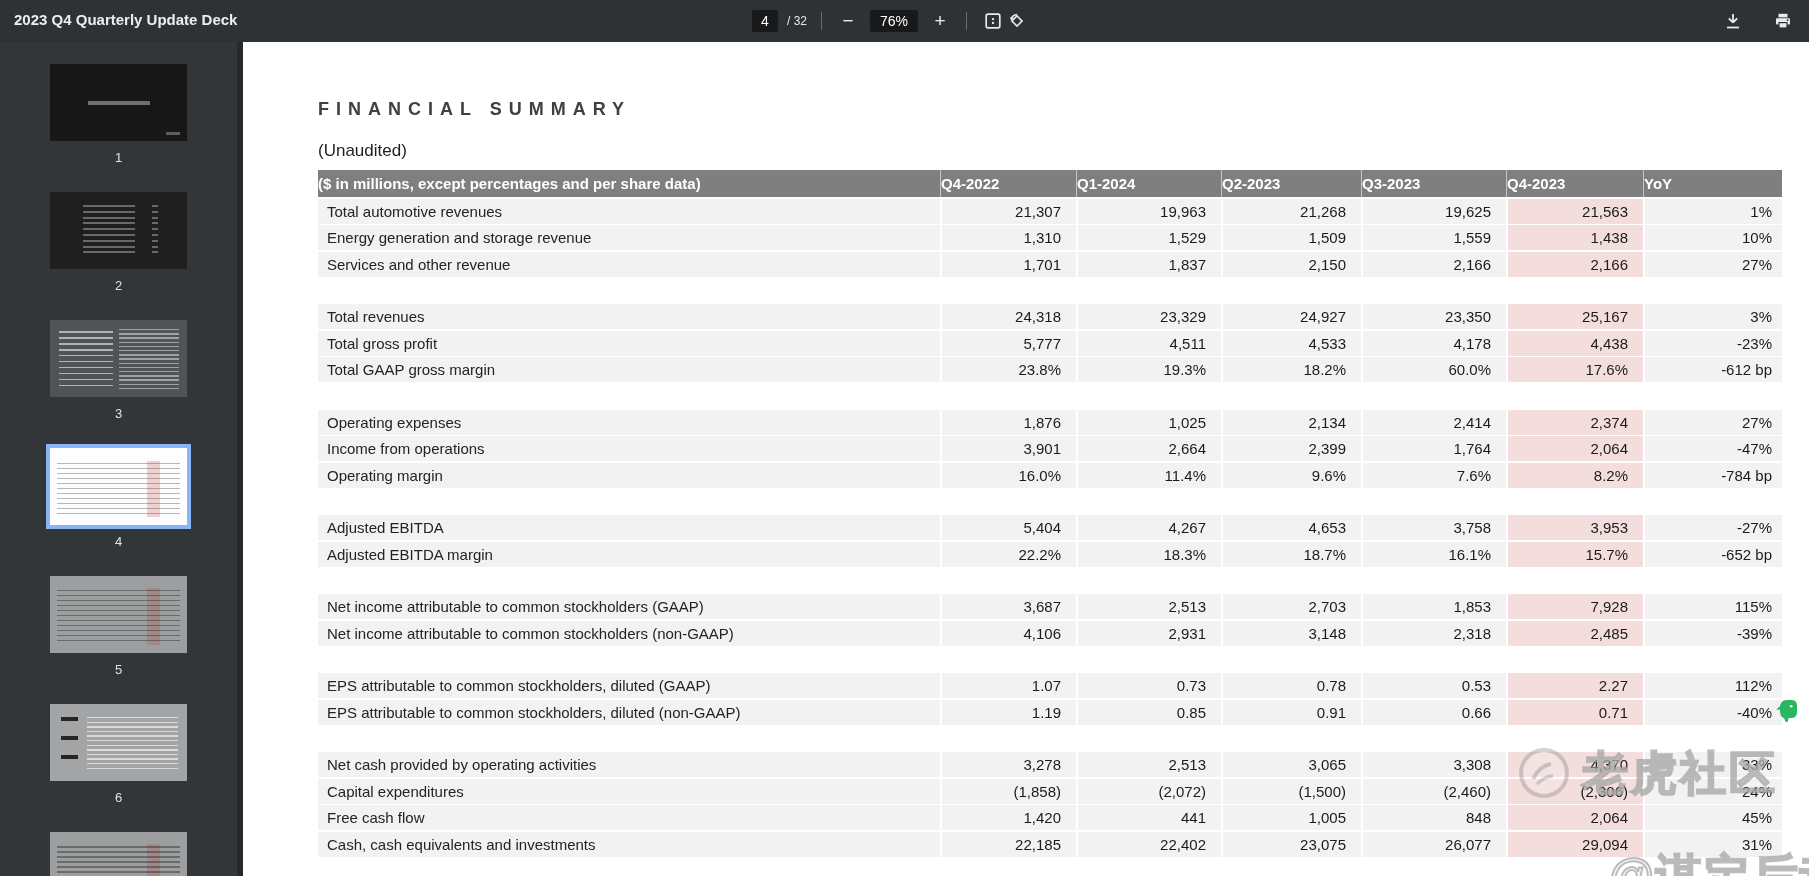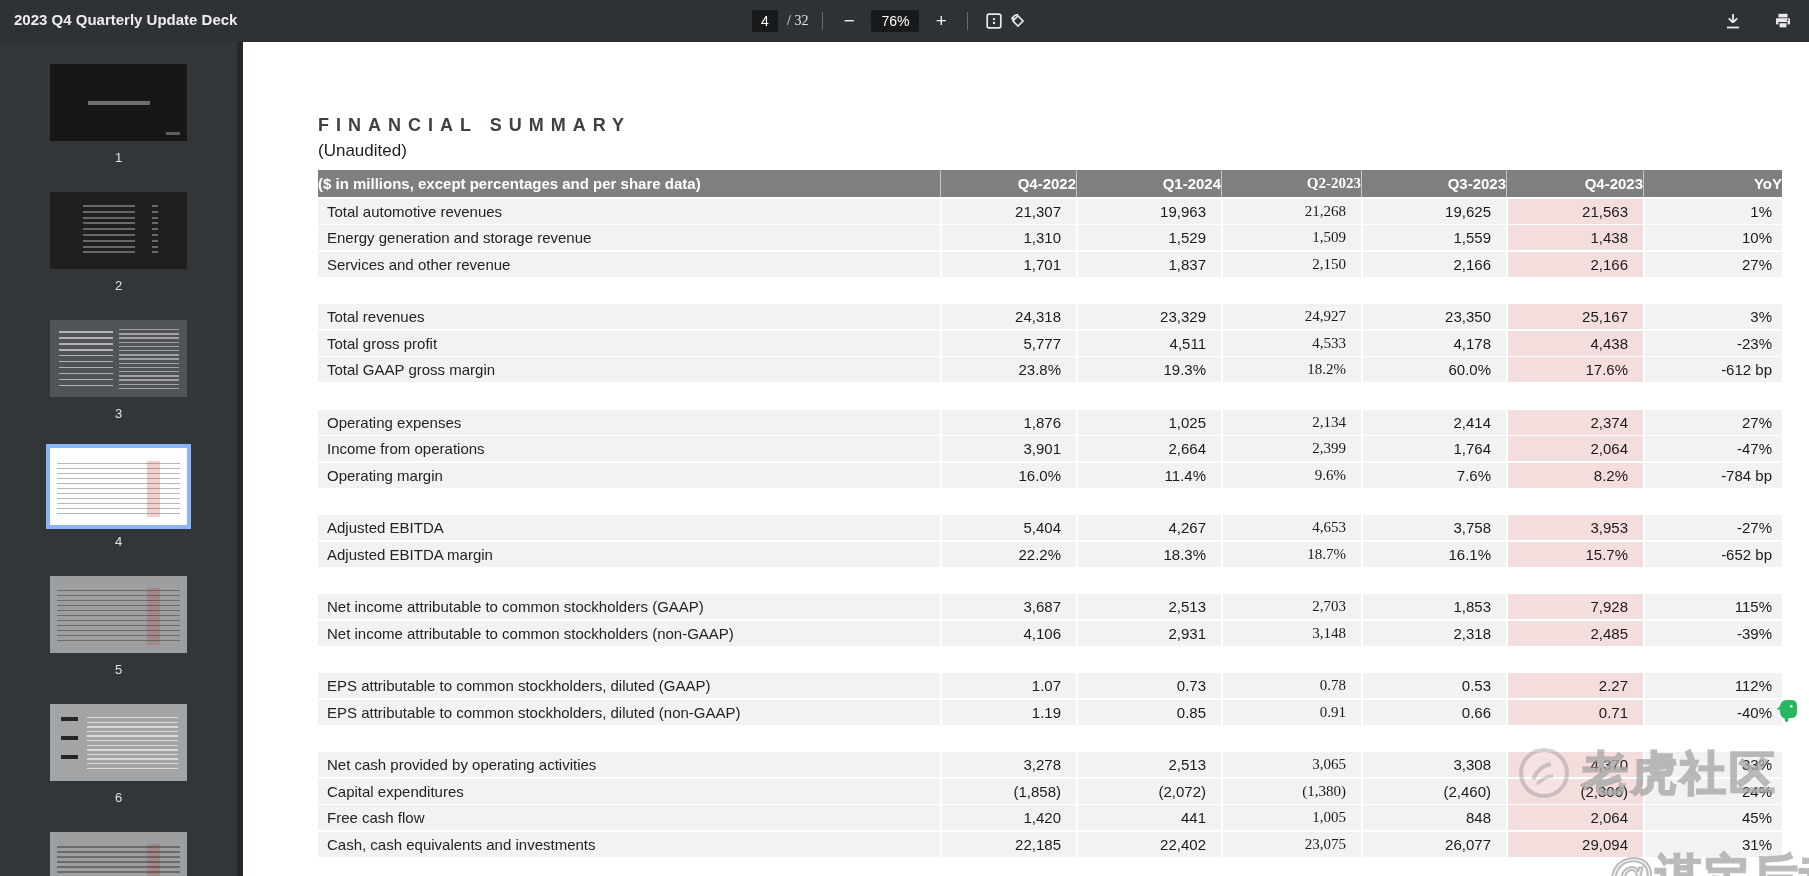--- a/index.html
+++ b/index.html
@@ -8,21 +8,21 @@
   .app { position:relative; width:1809px; height:876px; overflow:hidden; background:#404040; }
 
   
   .toolbar { position:absolute; left:0; top:0; width:100%; height:42px; background:#2f3235; z-index:30; }
   .tb-title { position:absolute; left:14px; top:11px; font-size:15px; font-weight:700; color:#eceef0; white-space:nowrap; }
   .tb-center { position:absolute; left:752px; top:0; height:42px; display:flex; align-items:center; }
   .tb-right { position:absolute; right:14px; top:0; height:42px; display:flex; align-items:center; gap:26px; }
   .tb-box { background:#17191a; color:#fff; border-radius:2px; text-align:center; font-size:14px; }
   .pagenum-box { width:26px; height:22px; line-height:22px; }
   .zoom-box { width:48px; height:22px; line-height:22px; margin:16px 10px; }
-  .tb-text { color:#e4e6e8; font-size:14px; margin-left:9px; white-space:nowrap;font-family:Liberation Serif, serif; }
+  .tb-text { color:#e4e6e8; font-size:12px; margin-left:9px; white-space:nowrap; }
   .tb-sep { width:1px; height:18px; background:rgba(255,255,255,.28); margin:0 14px; }
   .tb-btn { display:flex; align-items:center; justify-content:center; width:24px; height:24px; cursor:pointer; color:#e8eaed; }
   .tb-btn svg { display:block; }
   .glyph-btn { font-size:19px; color:#e8eaed; line-height:22px; }
 
   
   .sidebar { position:absolute; left:0; top:42px; width:237px; bottom:0; background:#333639; overflow:hidden; z-index:20; }
   .side-divider { position:absolute; left:237px; top:42px; width:6px; bottom:0; background:#26282a; z-index:21; }
   .thumb-list { padding-top:22px; }
   .thumb-item { margin-bottom:26px; cursor:pointer; }
@@ -57,36 +57,36 @@
   .v-gray-table::before { content:""; position:absolute; right:27px; top:12px; width:13px; bottom:8px; background:rgba(170,110,108,.45); }
 
   .v-gray-doc { background:#a3a4a5; }
   .v-gray-doc::before { content:""; position:absolute; left:11px; top:13px; width:17px; height:52px;
     background:repeating-linear-gradient(to bottom, rgba(15,15,15,.85) 0 4px, transparent 4px 19px); }
   .v-gray-doc::after { content:""; position:absolute; left:37px; right:9px; top:13px; height:55px;
     background:repeating-linear-gradient(to bottom, rgba(255,255,255,.6) 0 1.5px, transparent 1.5px 4.6px); }
 
   
   .main { position:absolute; left:243px; top:42px; right:0; bottom:0; background:#fff; overflow:hidden; z-index:10; }
-  .doc-heading { position:absolute; left:75px; top:73px; font-size:18px; font-weight:700; color:#3e4044; letter-spacing:7px; white-space:nowrap; }
+  .doc-heading { position:absolute; left:75px; top:57px; font-size:18px; font-weight:700; color:#3e4044; letter-spacing:7px; white-space:nowrap; }
   .doc-subheading { position:absolute; left:75px; top:99px; font-size:17px; color:#1e1e1e; }
 
   
   .fin-table { position:absolute; left:75px; top:128px; width:1464px; }
   .trow { display:flex; height:25px; margin-bottom:1.5px; }
   .trow.thead { height:27px; margin-bottom:1.5px; }
   .tspacer { height:26px; }
   .tcell { font-size:15px; line-height:25px; white-space:nowrap; overflow:hidden; }
-  .thead .tcell { background:#7f7f7f; color:#fff; font-weight:700; line-height:27px; text-align:right; border-left:1px solid rgba(255,255,255,.55); }
+  .thead .tcell { background:#7f7f7f; color:#fff; font-weight:700; line-height:27px; text-align:left; border-left:1px solid rgba(255,255,255,.55); }
   .thead .tcell:first-child { border-left:none; text-align:left; }
   .tcell.label { background:#f2f2f2; color:#232323; padding-left:9px; }
   .tcell.num { background:#f2f2f2; color:#1b1b1b; text-align:right; padding-right:15px; border-left:2px solid #fff; }
   .tcell.num.yoy { padding-right:10px; }
   .tcell.num.hl { background:#f4dedd; }
-  .c0{width:622px;} .c1{width:136px;} .c2{width:145px;} .c3{width:140px;font-family:Liberation Serif, serif;} .c4{width:145px;} .c5{width:137px;} .c6{width:139px;}
+  .c0{width:622px;} .c1{width:136px;} .c2{width:145px;} .c3{width:140px;} .c4{width:145px;} .c5{width:137px;} .c6{width:139px;}
 
   
   .wm { position:absolute; font-weight:700; color:rgba(240,240,240,.6); -webkit-text-stroke:2px rgba(125,125,125,.5); white-space:nowrap; z-index:15; pointer-events:none; }
   .wm1 { left:1339px; top:701px; font-size:46px; letter-spacing:3px; }
   .wm2 { left:1366px; top:772px; font-size:46px; letter-spacing:2px;margin-top:32px; }
   .wm-logo { position:absolute; left:1274px; top:704px; width:54px; height:54px; z-index:15; opacity:.62; pointer-events:none; }
   .clipper { position:absolute; left:1532px; top:655px; width:24px; height:27px; z-index:16; cursor:pointer; }
 </style>
 </head>
 <body>
@@ -340,21 +340,21 @@
           <div class="tcell num c2">2,513</div>
           <div class="tcell num c3">3,065</div>
           <div class="tcell num c4">3,308</div>
           <div class="tcell num c5 hl">4,370</div>
           <div class="tcell num c6 yoy">33%</div>
         </div>
         <div class="trow">
           <div class="tcell label c0">Capital expenditures</div>
           <div class="tcell num c1">(1,858)</div>
           <div class="tcell num c2">(2,072)</div>
-          <div class="tcell num c3">(1,380)</div>
+          <div class="tcell num c3">(1,500)</div>
           <div class="tcell num c4">(2,460)</div>
           <div class="tcell num c5 hl">(2,306)</div>
           <div class="tcell num c6 yoy">24%</div>
         </div>
         <div class="trow">
           <div class="tcell label c0">Free cash flow</div>
           <div class="tcell num c1">1,420</div>
           <div class="tcell num c2">441</div>
           <div class="tcell num c3">1,005</div>
           <div class="tcell num c4">848</div>

